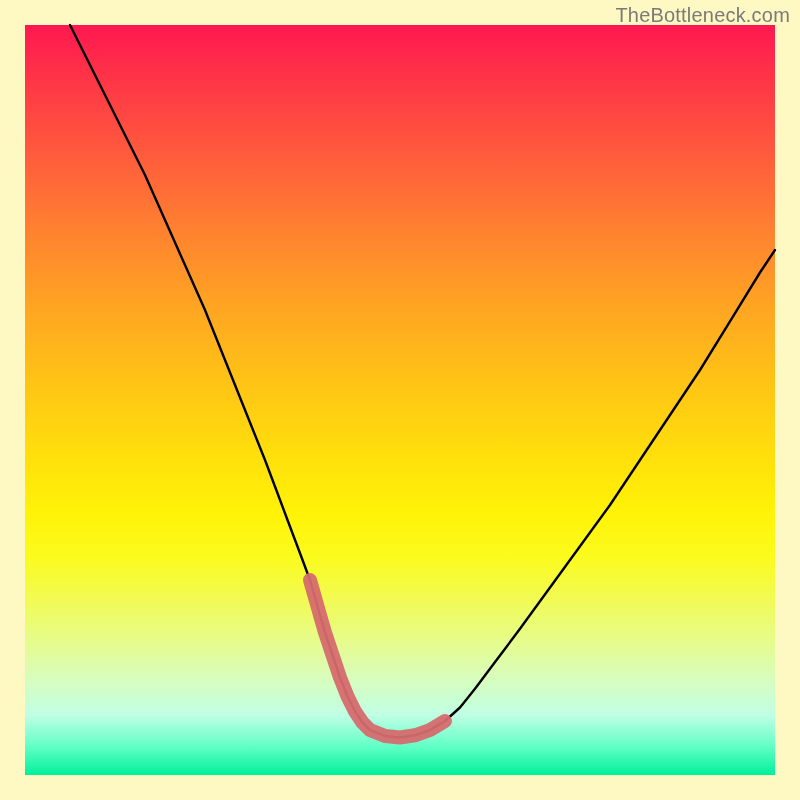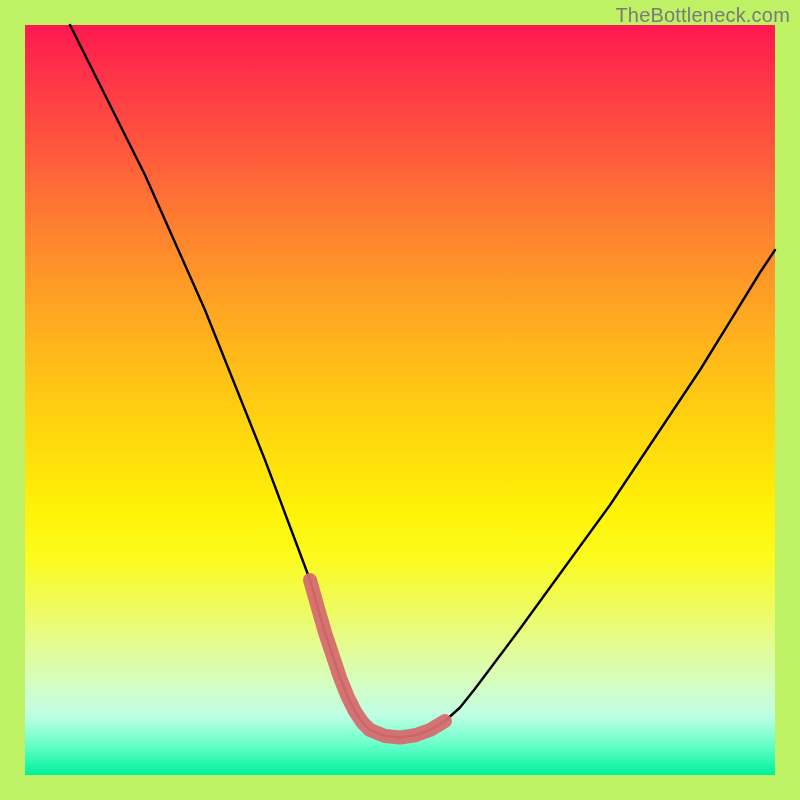--- a/index.html
+++ b/index.html
@@ -10,21 +10,21 @@
     background: #000;
     overflow: hidden;
     font-family: Arial, Helvetica, sans-serif;
   }
   .frame {
     position: absolute;
     left: 0;
     top: 0;
     width: 800px;
     height: 800px;
-    background: #bef264;
+    background: #fef9c3;
   }
   .plot-area {
     position: absolute;
     left: 25px;
     top: 25px;
     width: 750px;
     height: 750px;
     
     background: linear-gradient(
       to bottom,

